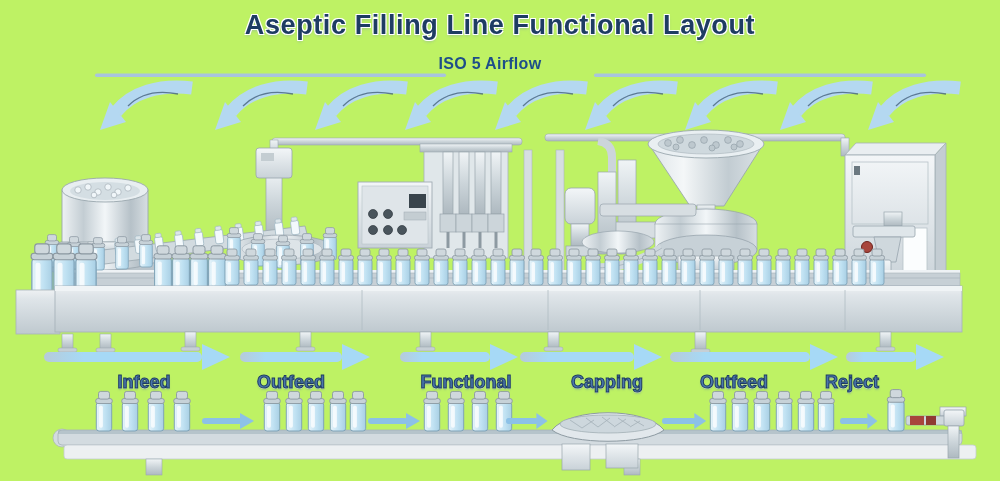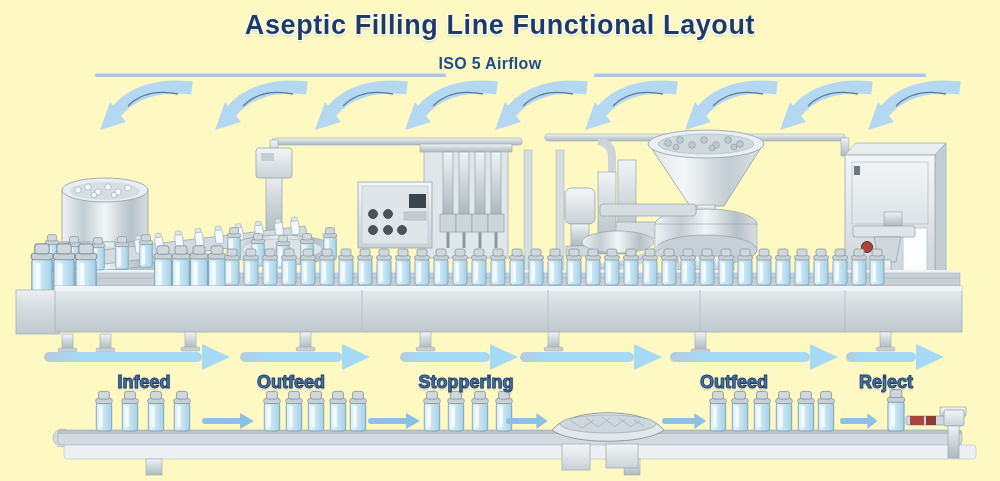--- a/index.html
+++ b/index.html
@@ -1,16 +1,16 @@
 <!DOCTYPE html>
 <html><head>
 <meta charset="utf-8">
 <style>
   html,body{margin:0;padding:0;background:#ffffff;}
-  #stage{position:relative;width:1000px;height:481px;background:#fef9c3;overflow:hidden;
+  #stage{position:relative;width:1000px;height:481px;background:#bef264;overflow:hidden;
          font-family:"Liberation Sans","DejaVu Sans",sans-serif;}
   #scene{position:absolute;left:0;top:0;width:1000px;height:481px;}
   .txt{position:absolute;white-space:nowrap;user-select:none;}
   #title{top:10px;left:0;width:100%;text-align:center;font-size:27px;font-weight:bold;
          letter-spacing:.6px;color:#1e3c63;
          text-shadow:-1px -1px 0 #fff,1px -1px 0 #fff,-1px 1px 0 #fff,1px 1px 0 #fff,0 2px 3px rgba(125,155,185,.45);}
   #iso{top:55px;left:490px;transform:translateX(-50%);font-size:16px;font-weight:bold;
        color:#1d4e89;letter-spacing:.3px;}
   .stage-label{top:372px;transform:translateX(-50%);font-size:18px;font-weight:bold;color:#4a77ad;
        -webkit-text-stroke:1px #1e3c63;
@@ -444,17 +444,18 @@
     <rect x="944" y="410" width="20" height="16" rx="2" fill="url(#gMetal)" stroke="#98a5ad" stroke-width="0.8"></rect>
     <rect x="948" y="426" width="11" height="32" fill="url(#gPipe)" stroke="#98a5ad" stroke-width="0.7"></rect>
   </g>
 </g>
 </svg>
 
 <div id="title" class="txt">Aseptic Filling Line Functional Layout</div>
 <div id="iso" class="txt">ISO 5 Airflow</div>
 <div class="txt stage-label" style="left:144px">Infeed</div>
 <div class="txt stage-label" style="left:291px">Outfeed</div>
-<div class="txt stage-label" style="left:466px">Stoppering</div>
+<div class="txt stage-label" style="left:466px">Functional</div>
+<div class="txt stage-label" style="left:607px">Capping</div>
 <div class="txt stage-label" style="left:734px">Outfeed</div>
-<div class="txt stage-label" style="left:886px">Reject</div>
+<div class="txt stage-label" style="left:852px">Reject</div>
 
 </div>
 
 </body></html>

